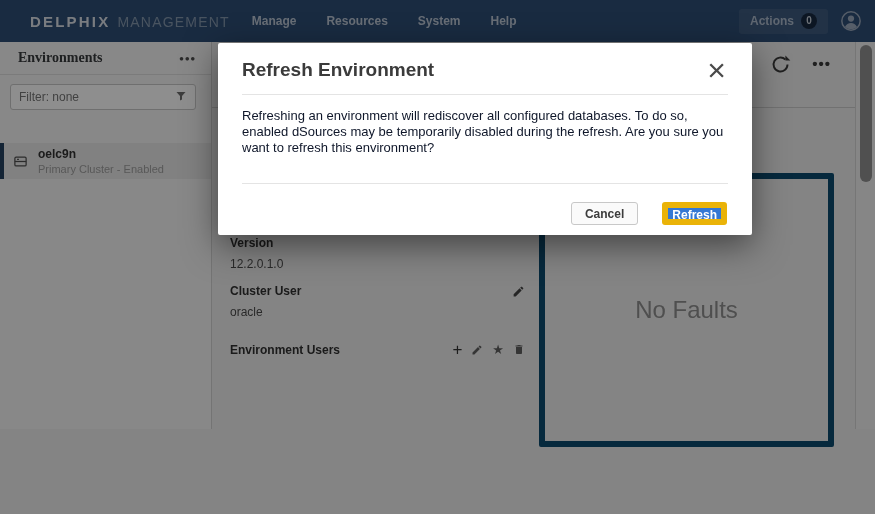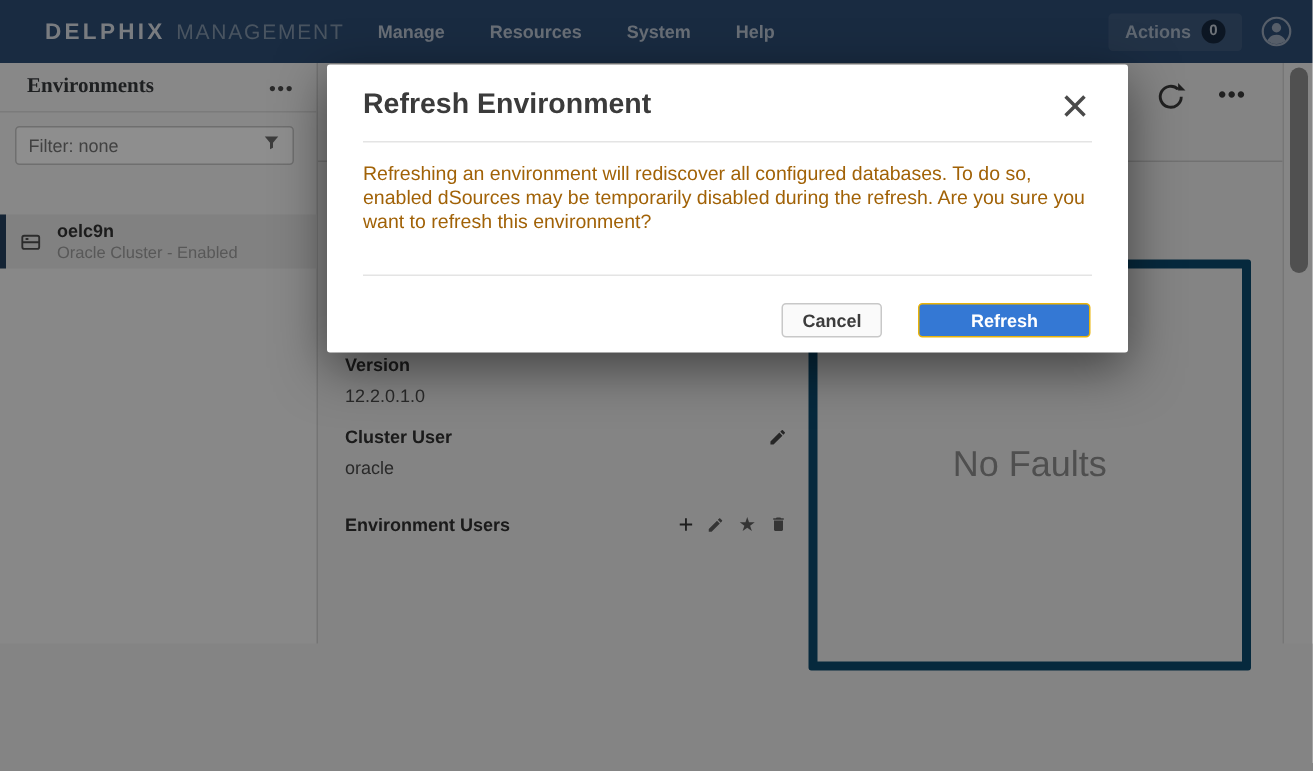--- a/index.html
+++ b/index.html
@@ -72,25 +72,25 @@
   .scroll-track { position:absolute; top:0; right:0; bottom:0; width:20px; border-left:1px solid #d2d2d2; background:#efefef; }
   .scroll-thumb { position:absolute; top:3px; left:4px; width:12px; height:137px; background:#8f8f8f; border-radius:7px; }
 
   
   .overlay { position:absolute; inset:0; background:rgba(0,0,0,0.44); z-index:10; }
   .modal { position:absolute; left:218px; top:43px; width:534px; background:#fff; border-radius:2px; box-shadow:0 10px 34px rgba(0,0,0,0.5); z-index:20; }
   .modal-header { margin:0 24px; padding:16px 0 13px; border-bottom:1px solid #e4e4e4; display:flex; justify-content:space-between; align-items:center; }
   .modal-title { font-size:19px; font-weight:bold; color:#3b3b3b; }
   .modal-close { background:none; border:none; cursor:pointer; font-size:32px; font-weight:normal; color:#4a4a4a; line-height:22px; padding:0 2px; font-family:inherit; }
   .modal-body { margin:0 24px; padding:13px 0 27px; border-bottom:1px solid #e4e4e4; }
-  .modal-body p { font-size:13px; line-height:16px; color:#a16207; }
+  .modal-body p { font-size:13px; line-height:16px; color:#0f172a; }
   .modal-footer { display:flex; justify-content:flex-end; align-items:center; gap:24px; padding:18px 25px 10px; }
   .btn { height:23px; border-radius:3px; font-size:12px; font-weight:bold; cursor:pointer; font-family:inherit; }
   .btn-cancel { background:#fafafa; border:1px solid #c8c8c8; color:#3c3c3c; padding:0 13px; }
-  .btn-confirm { background:#3478d4; border:1px solid #eab308; color:#fff; padding:0 34px; }
+  .btn-confirm { background:#3478d4; border:6px solid #eab308; color:#fff; padding:0 4px; }
 </style>
 </head>
 <body>
 
 <div class="app">
 
   <header class="navbar">
     <div class="brand">
       <span class="brand-primary">DELPHIX</span>
       <span class="brand-secondary">MANAGEMENT</span>
@@ -137,21 +137,21 @@
         <div class="env-item selected">
           <span class="env-icon">
             <svg width="15" height="15" viewBox="0 0 24 24" fill="none" stroke="#4f4f4f" stroke-width="2">
               <rect x="3" y="5" width="18" height="14" rx="2"></rect>
               <line x1="3" y1="12" x2="21" y2="12"></line>
               <line x1="6.5" y1="8.5" x2="9.5" y2="8.5"></line>
             </svg>
           </span>
           <span>
             <div class="env-name">oelc9n</div>
-            <div class="env-sub">Oracle Cluster - Enabled</div>
+            <div class="env-sub">Primary Cluster - Enabled</div>
           </span>
         </div>
       </div>
     </aside>
 
     <main class="main">
       <div class="main-header">
         <button class="icon-btn">
           <svg width="21" height="21" viewBox="0 0 24 24">
             <path d="M20 12a8 8 0 1 1-2.4-5.7" fill="none" stroke="#3a3a3a" stroke-width="2.2"></path>

